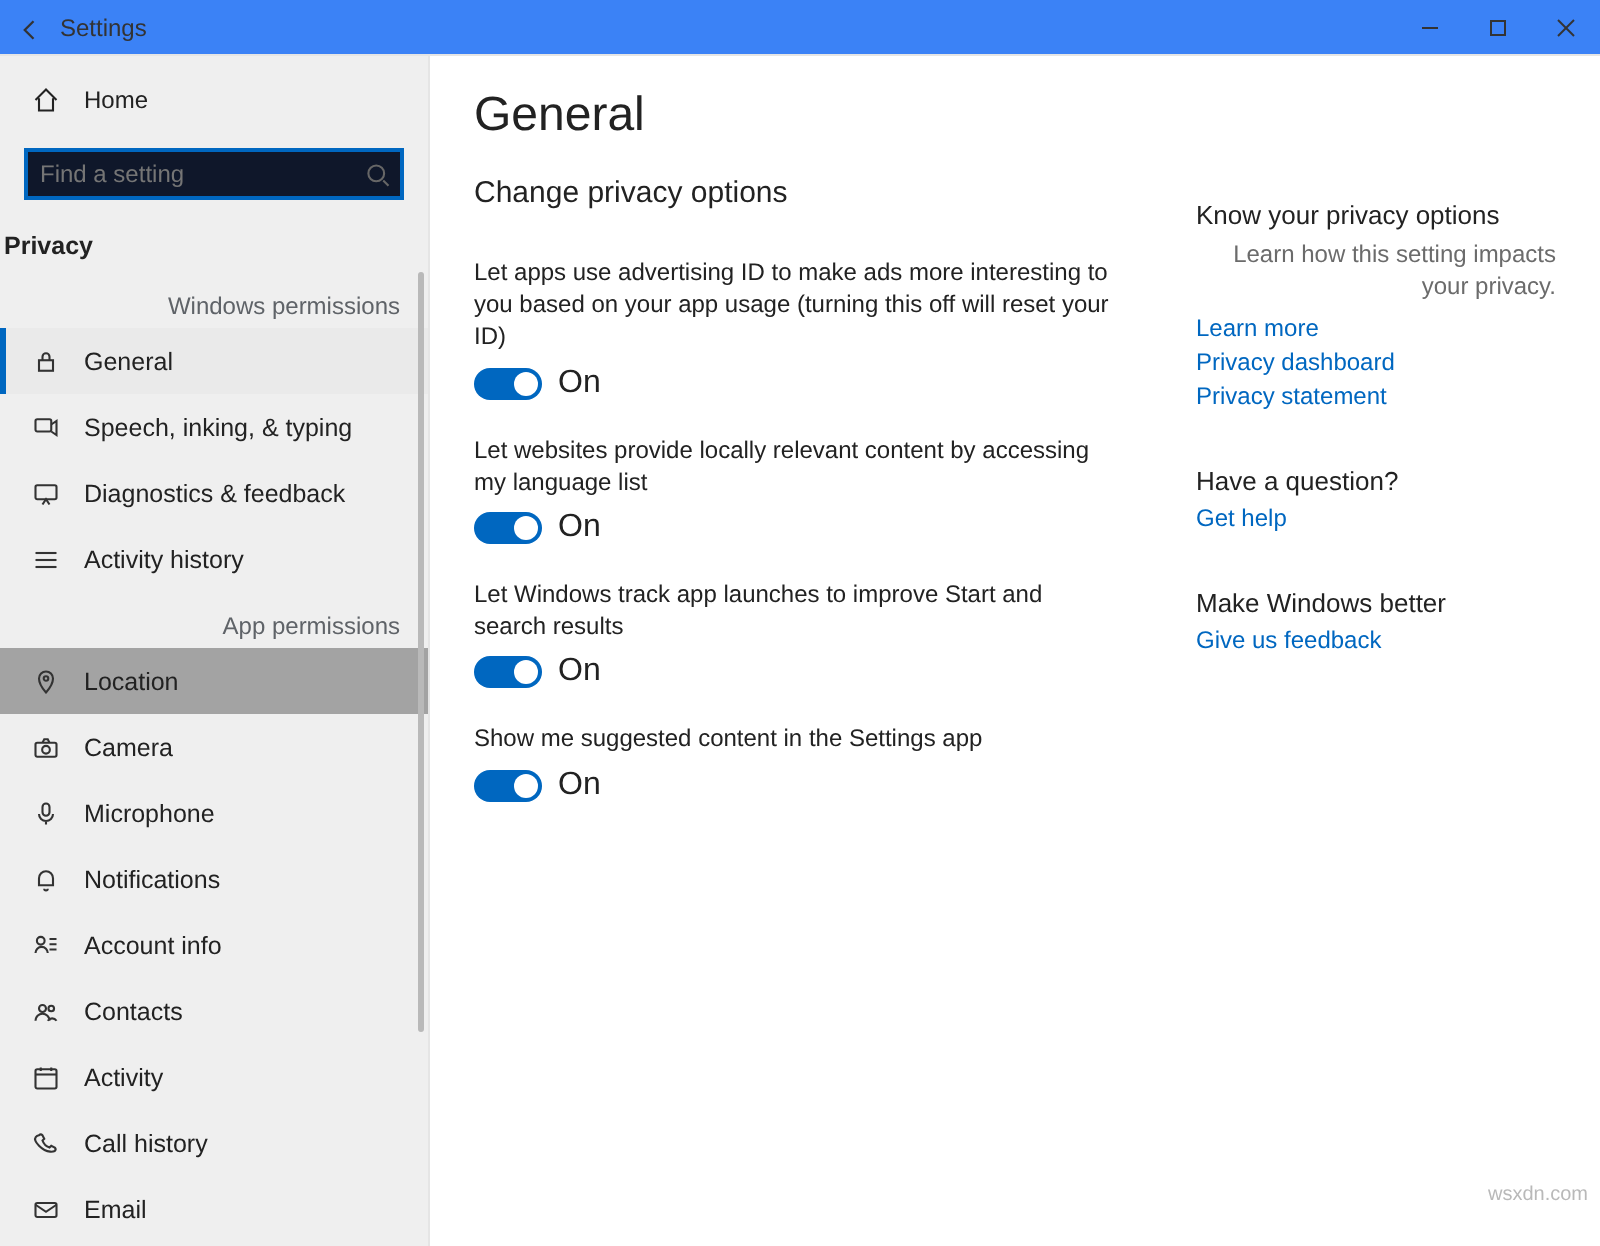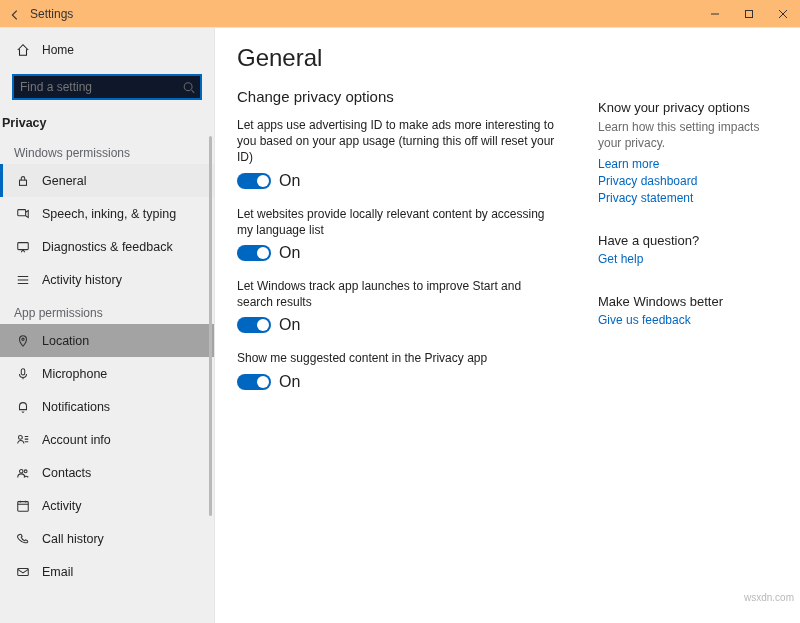--- a/index.html
+++ b/index.html
@@ -14,21 +14,21 @@
     overflow: hidden;
     box-sizing: border-box;
   }
   *, *::before, *::after { box-sizing: inherit; }
 
   
   .titlebar {
     height: 28px;
     display: flex;
     align-items: center;
-    background: #fdba74;
+    background: #3b82f6;
     border-bottom: 1px solid #e5e5e5;
   }
   .titlebar .back {
     width: 30px;
     text-align: center;
     font-size: 14px;
     color: #333;
   }
   .titlebar .title {
     font-size: 12px;
@@ -122,20 +122,21 @@
     padding-left: 11px;
     background: #eaeaea;
   }
   .nav-item.selected {
     background: #a3a3a3;
   }
   .sidebar .scroll-area {
     overflow: hidden;
     flex: 1;
     position: relative;
+    text-align: right;
   }
   .scrollbar-thumb {
     position: absolute;
     right: 2px;
     top: 0;
     width: 3px;
     height: 380px;
     background: #b9b9b9;
     border-radius: 2px;
   }
@@ -152,21 +153,21 @@
   }
   h1.page-title {
     font-weight: 400;
     font-size: 24px;
     margin: 2px 0 16px 0;
     color: #222;
   }
   h2.subhead {
     font-weight: 400;
     font-size: 15px;
-    margin: 0 0 12px 0;
+    margin: 0 0 23px 0;
     color: #222;
   }
   .setting {
     margin-bottom: 16px;
     max-width: 320px;
   }
   .setting .desc {
     font-size: 12px;
     color: #222;
     margin-bottom: 6px;
@@ -207,20 +208,21 @@
     color: #222;
   }
   .rc-head {
     font-size: 13px;
     margin-bottom: 4px;
   }
   .rc-sub {
     color: #6b6b6b;
     margin-bottom: 6px;
     line-height: 1.35;
+    text-align: right;
   }
   .rc-link {
     color: #0067c0;
     margin-bottom: 3px;
   }
   .rc-block { margin-bottom: 28px; }
 
   .watermark {
     position: absolute;
     right: 6px;
@@ -332,20 +334,30 @@
           <svg class="icon-svg" viewBox="0 0 16 16" fill="none" stroke="currentColor" stroke-width="1.2">
               <path d="M8 14 C8 14 12 9.5 12 6 A4 4 0 1 0 4 6 C4 9.5 8 14 8 14 Z"></path>
               <circle cx="8" cy="6" r="1.3"></circle>
             </svg>
         </span>
         <span>Location</span>
       </div>
       <div class="nav-item">
         <span class="icon">
           <svg class="icon-svg" viewBox="0 0 16 16" fill="none" stroke="currentColor" stroke-width="1.2">
+              <rect x="2" y="5" width="12" height="8" rx="1"></rect>
+              <circle cx="8" cy="9" r="2.2"></circle>
+              <path d="M6 5 L7 3 H9 L10 5"></path>
+            </svg>
+        </span>
+        <span>Camera</span>
+      </div>
+      <div class="nav-item">
+        <span class="icon">
+          <svg class="icon-svg" viewBox="0 0 16 16" fill="none" stroke="currentColor" stroke-width="1.2">
               <rect x="6" y="2" width="4" height="7" rx="2"></rect>
               <path d="M4 8 a4 4 0 0 0 8 0 M8 12 V14"></path>
             </svg>
         </span>
         <span>Microphone</span>
       </div>
       <div class="nav-item">
         <span class="icon">
           <svg class="icon-svg" viewBox="0 0 16 16" fill="none" stroke="currentColor" stroke-width="1.2">
               <path d="M4 11 V7 a4 4 0 0 1 8 0 V11 H4 Z M7 13 a1 1 0 0 0 2 0"></path>
@@ -428,21 +440,21 @@
 
       <div class="setting">
         <div class="desc">Let Windows track app launches to improve Start and search results</div>
         <div class="toggle-row">
           <div class="toggle"></div>
           <span class="toggle-label">On</span>
         </div>
       </div>
 
       <div class="setting">
-        <div class="desc">Show me suggested content in the Privacy app</div>
+        <div class="desc">Show me suggested content in the Settings app</div>
         <div class="toggle-row">
           <div class="toggle"></div>
           <span class="toggle-label">On</span>
         </div>
       </div>
     </div>
 
     <div class="right-col">
       <div class="rc-block">
         <div class="rc-head">Know your privacy options</div>

